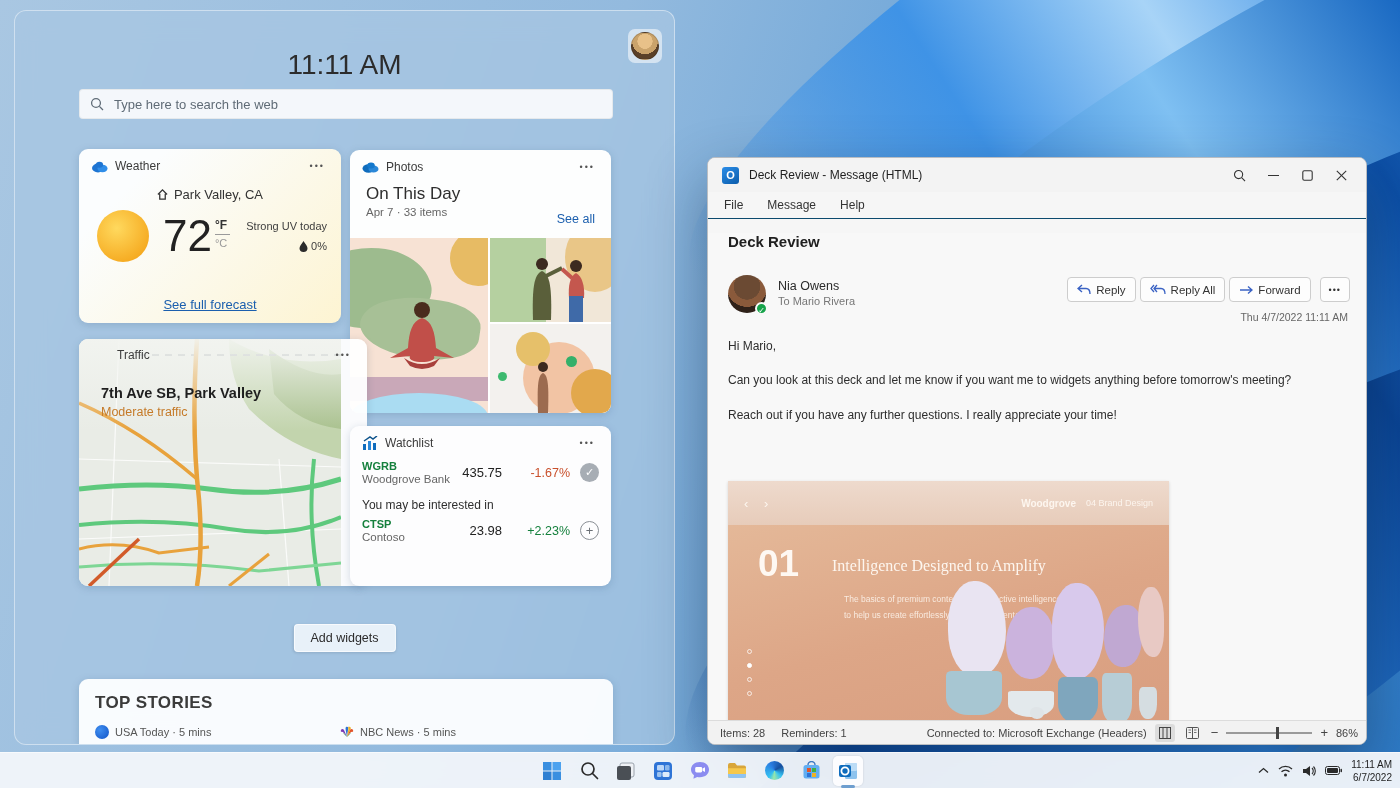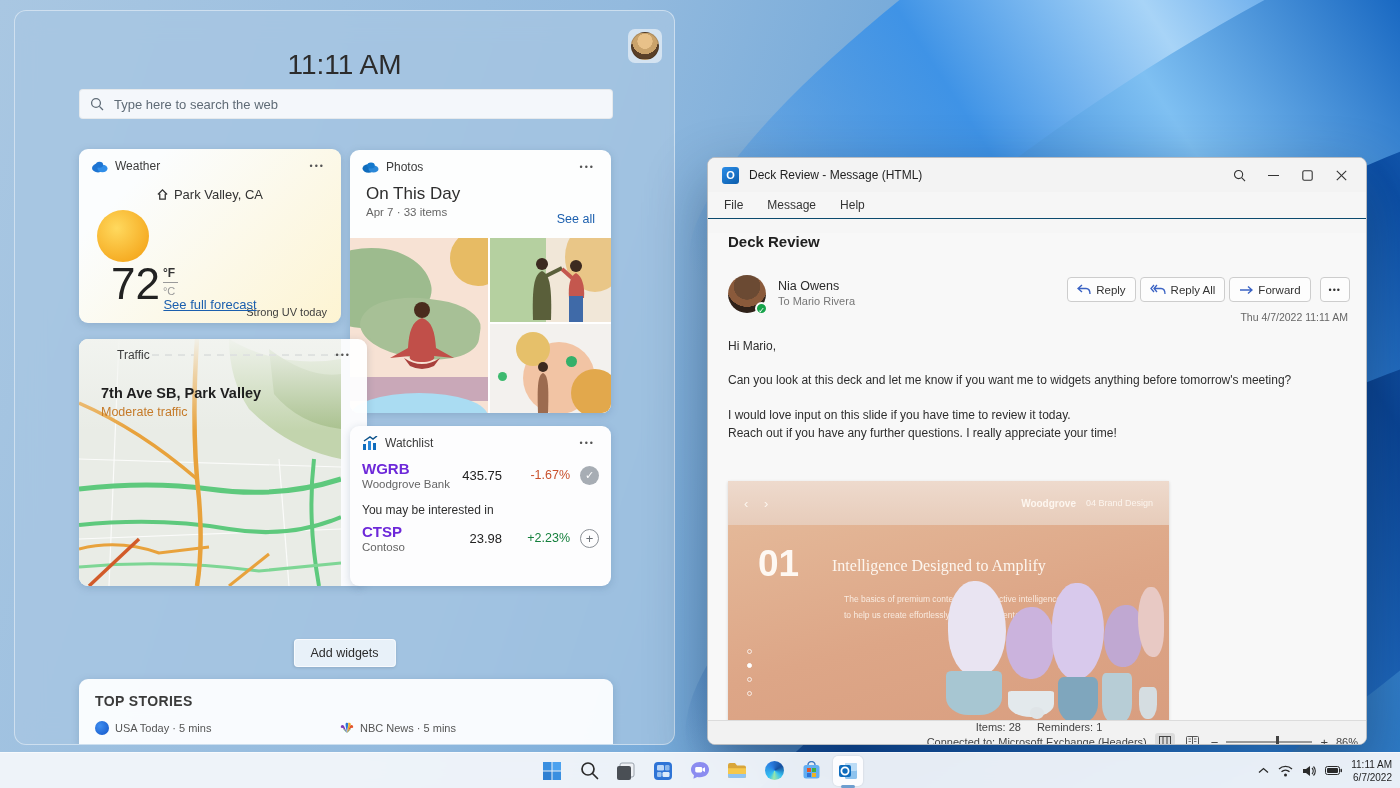--- a/index.html
+++ b/index.html
@@ -36,21 +36,21 @@
 
   .card{position:absolute;border-radius:9px;background:rgba(255,255,255,0.95);
     box-shadow:0 2px 8px rgba(30,60,100,0.18);overflow:hidden;cursor:pointer;}
   .card-head{display:flex;align-items:center;padding:10px 12px 0 12px;}
   .card-head .ttl{font-size:12px;color:#3b3b3b;margin-left:7px;flex:1;}
   .dots-btn{color:#555;font-size:9px;letter-spacing:2px;padding:2px 4px;border-radius:4px;cursor:pointer;}
 
   .weather{left:64px;top:138px;width:262px;height:174px;
     background:linear-gradient(135deg,#fbfdfe 20%,#fdf4d2 100%);}
   .w-loc{display:flex;justify-content:center;align-items:center;gap:6px;font-size:13px;color:#333;margin-top:14px;}
-  .w-main{display:flex;align-items:flex-start;margin:8px 14px 0 18px;flex-direction:column;}
+  .w-main{display:flex;align-items:center;margin:8px 14px 0 18px;}
   .sun{width:52px;height:52px;border-radius:50%;background:radial-gradient(circle at 38% 35%,#ffd95e,#f5a91f 78%);}
   .temp-wrap{display:flex;margin-left:14px;}
   .temp{font-size:44px;color:#222;line-height:1;}
   .units{margin-left:3px;margin-top:4px;display:flex;flex-direction:column;align-items:flex-start;}
   .units .f{font-size:12px;color:#333;font-weight:bold;}
   .units hr{width:15px;border:0;border-top:1px solid #9a9a9a;margin:2px 0;}
   .units .c{font-size:11px;color:#999;}
   .w-right{margin-left:auto;text-align:right;font-size:11px;color:#3e3e3e;}
   .w-right .uv{margin-bottom:8px;}
   .w-link{position:absolute;bottom:11px;width:100%;text-align:center;font-size:13px;color:#1b5fae;text-decoration:underline;}
@@ -80,36 +80,36 @@
 
   .traffic{left:64px;top:328px;width:288px;height:247px;border-radius:9px;}
   .traffic svg.map{position:absolute;inset:0;}
   .tr-head{position:absolute;left:0;top:0;width:100%;display:flex;align-items:center;padding:9px 12px 0 38px;}
   .tr-head .ttl{font-size:12px;color:#3d3d3d;flex:1;}
   .tr-road{position:absolute;left:22px;top:46px;font-size:14.5px;font-weight:bold;color:#1f1f1f;}
   .tr-status{position:absolute;left:22px;top:66px;font-size:12.5px;color:#c57a28;}
 
   .watchlist{left:335px;top:415px;width:261px;height:160px;background:#fdfdfe;}
   .stock-row{display:flex;align-items:center;padding:0 12px;margin-top:10px;}
-  .stock-sym{font-size:15px;font-weight:bold;color:#6d28d9;}
+  .stock-sym{font-size:11px;font-weight:bold;color:#15803d;}
   .stock-co{font-size:11.5px;color:#666;margin-top:1px;}
   .stock-price{font-size:13px;color:#222;margin-left:auto;}
   .stock-chg{font-size:12.5px;width:58px;text-align:right;margin-left:10px;}
   .chg-down{color:#c9502c;} .chg-up{color:#15803d;}
   .stock-btn{width:19px;height:19px;border-radius:50%;margin-left:10px;display:flex;align-items:center;justify-content:center;cursor:pointer;}
   .btn-check{background:#a7adb4;color:#fff;font-size:11px;}
   .btn-plus{border:1.4px solid #8a8f95;color:#6a6f75;font-size:13px;line-height:1;}
   .wl-suggest{font-size:12px;color:#2f2f2f;margin:13px 0 0 12px;}
 
-  .add-widgets{position:absolute;left:50%;top:628px;transform:translateX(-50%);
+  .add-widgets{position:absolute;left:50%;top:613px;transform:translateX(-50%);
     background:rgba(244,249,254,0.85);border:1px solid rgba(255,255,255,0.7);border-radius:4px;
     padding:6px 16px;font-size:12.5px;color:#2b2b2b;cursor:pointer;box-shadow:0 1px 3px rgba(0,0,0,0.12);}
 
   .topstories{left:64px;top:668px;width:534px;height:66px;background:rgba(252,253,254,0.96);border-radius:9px 9px 0 0;}
-  .ts-title{font-size:14px;font-weight:bold;letter-spacing:0.4px;color:#3b3b3b;margin:14px 0 0 16px;}
+  .ts-title{font-size:17px;font-weight:bold;letter-spacing:0.4px;color:#3b3b3b;margin:14px 0 0 16px;}
   .ts-row{display:flex;margin:12px 0 0 16px;gap:0;}
   .ts-item{display:flex;align-items:center;gap:6px;font-size:11px;color:#555;width:245px;cursor:pointer;}
   .src-usat{width:14px;height:14px;border-radius:50%;background:radial-gradient(circle at 35% 35%,#3f8ef0,#1255c8);}
 
   
   .window{position:absolute;left:707px;top:157px;width:660px;height:588px;border-radius:8px;
     background:#f6f6f6;border:1px solid #b9bdc2;box-shadow:0 24px 60px rgba(10,30,60,0.42);overflow:hidden;}
   .titlebar{height:34px;display:flex;align-items:center;background:#f3f3f3;padding:0 8px 0 14px;}
   .ol-icon{width:17px;height:17px;border-radius:3px;background:linear-gradient(145deg,#2b8de8,#0b5cab);
     color:#fff;font-size:11px;font-weight:bold;display:flex;align-items:center;justify-content:center;}
@@ -142,21 +142,21 @@
   .brand-sub{color:rgba(255,250,245,0.85);font-size:9px;margin-left:10px;}
   .slide-num{position:absolute;left:30px;top:62px;font-size:37px;font-weight:bold;color:rgba(255,252,248,0.95);}
   .slide-title{position:absolute;left:104px;top:76px;font-size:16px;color:#fdf6ef;font-family:"Liberation Serif",serif;}
   .slide-body{position:absolute;left:116px;top:110px;font-size:8.5px;color:rgba(255,250,244,0.8);line-height:1.9;}
   .slide-dots{position:absolute;left:19px;bottom:38px;display:flex;flex-direction:column;gap:9px;}
   .sdot{width:5px;height:5px;border-radius:50%;border:1px solid rgba(255,255,255,0.75);}
   .sdot.on{background:#fff;border-color:#fff;}
   .plants{position:absolute;right:0;bottom:0;width:235px;height:155px;}
   .pl{position:absolute;border-radius:46% 54% 50% 50%;}
   .statusbar{position:absolute;left:0;right:0;bottom:0;height:24px;background:#f2f2f2;border-top:1px solid #dcdcdc;
-    display:flex;align-items:center;font-size:11px;color:#444;padding:0 8px;flex-direction:column;}
+    display:flex;align-items:center;font-size:11px;color:#444;padding:0 8px;}
   .sb-left{display:flex;gap:16px;margin-left:4px;}
   .sb-right{margin-left:auto;display:flex;align-items:center;gap:8px;}
   .sb-ico{width:20px;height:18px;display:flex;align-items:center;justify-content:center;border-radius:3px;cursor:pointer;}
   .sb-ico.pressed{background:#dcdcdc;}
   .zoom-track{position:relative;width:86px;height:2px;background:#9a9a9a;cursor:pointer;}
   .zoom-thumb{position:absolute;left:58%;top:-5px;width:3px;height:12px;background:#444;}
   .zctl{font-size:13px;color:#444;cursor:pointer;}
 
   
   .taskbar{position:absolute;left:0;bottom:0;width:1400px;height:36px;
@@ -446,21 +446,20 @@
         </span>
         <span class="act-btn more-btn">
           <span style="font-size:9px;letter-spacing:1px;">•••</span>
         </span>
       </div>
       <div class="timestamp">Thu 4/7/2022 11:11 AM</div>
 
       <div class="body-text">
         <p>Hi Mario,</p>
         <p>Can you look at this deck and let me know if you want me to widgets anything before tomorrow's meeting?</p>
-        <p class="tight">I would love input on this slide if you have time to review it today.</p>
         <p>Reach out if you have any further questions. I really appreciate your time!</p>
       </div>
 
       <div class="slide">
         <div class="slide-top">
           <span class="nav-arrow">‹</span>
           <span class="nav-arrow">›</span>
           <span class="brand">Woodgrove</span>
           <span class="brand-sub">04 Brand Design</span>
         </div>

